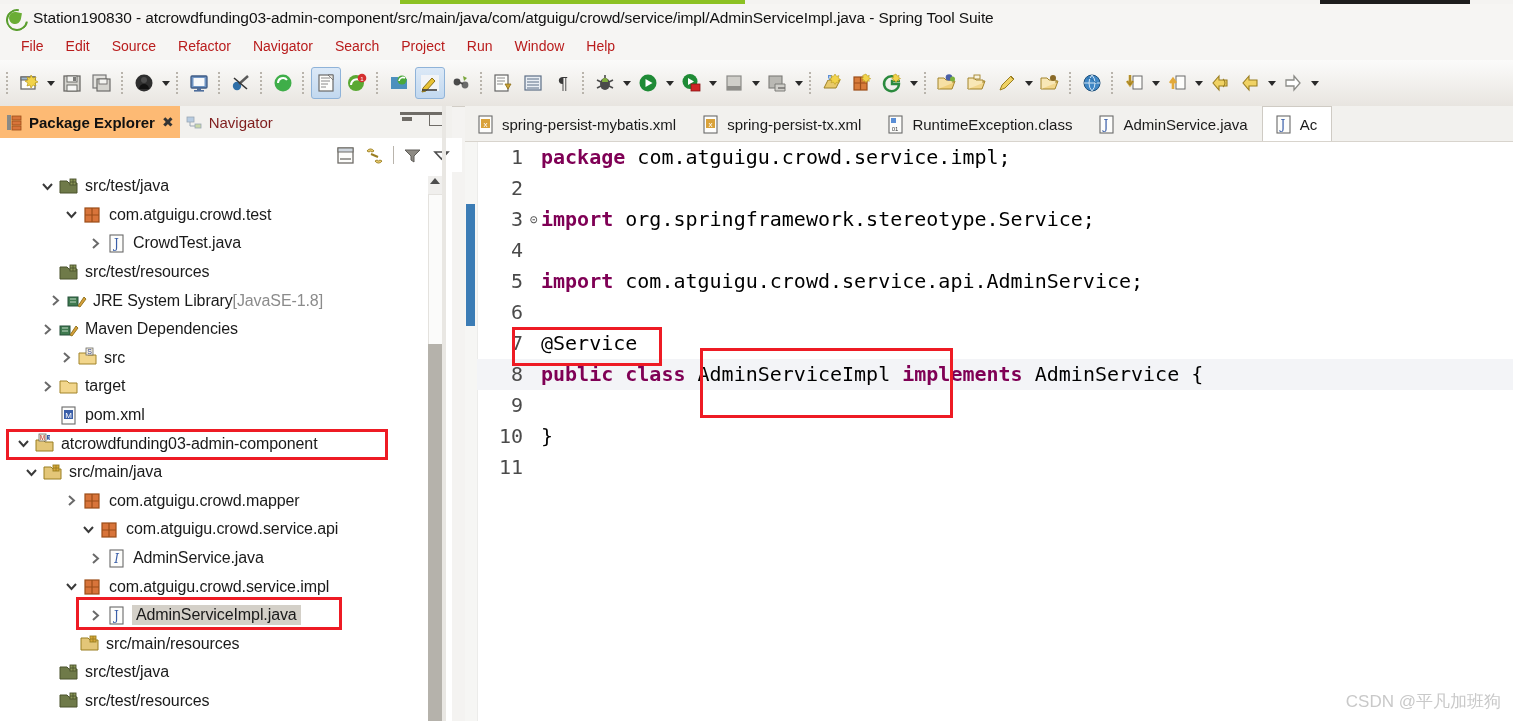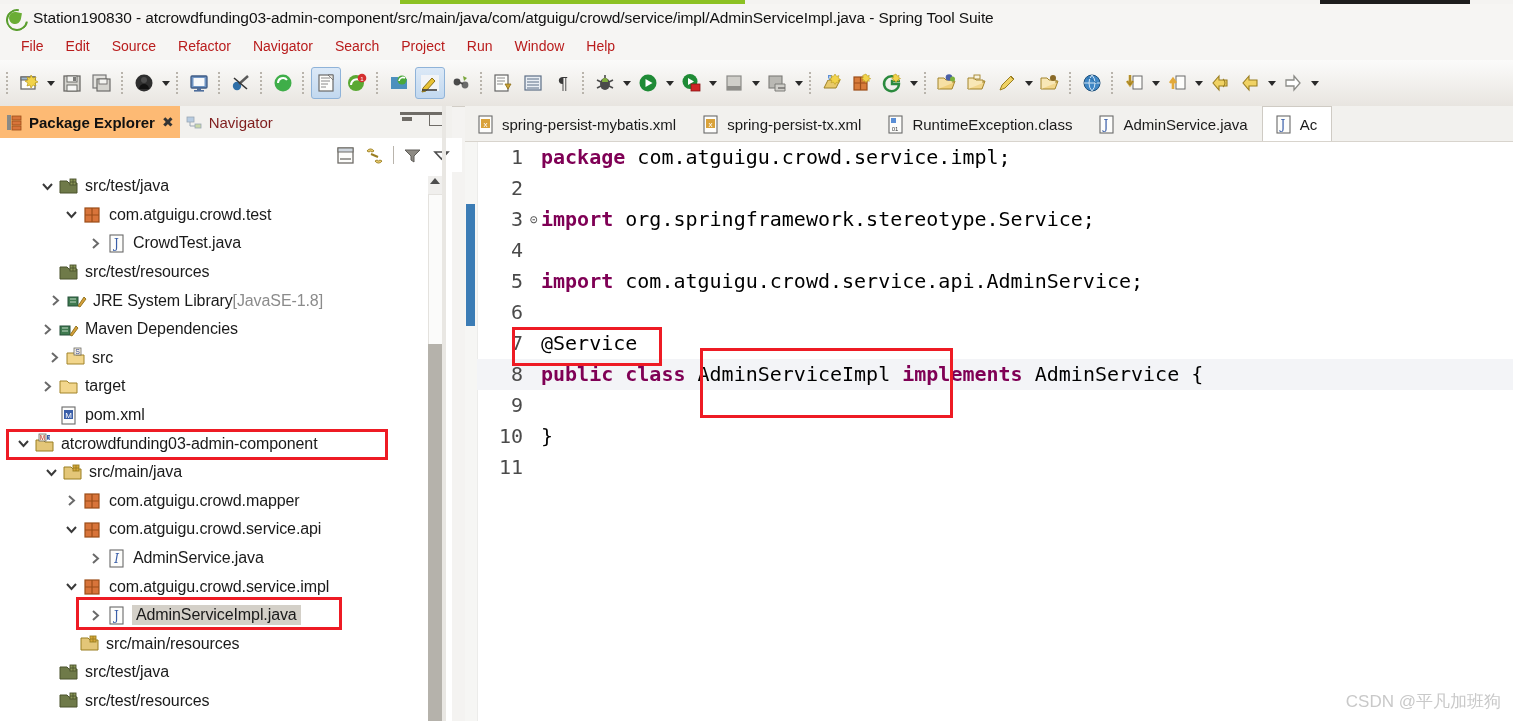--- a/index.html
+++ b/index.html
@@ -693,21 +693,21 @@
               <path d="M4 2 L9 6.5 L4 11" fill="none" stroke="#6a6a6a" stroke-width="2"></path>
             </svg>
           </span>
           <span class="rowicon"><svg width="21" height="21" viewBox="0 0 21 21">
               <rect x="2" y="7" width="10" height="9" fill="#3f7a4f" stroke="#27513a" stroke-width="1"></rect>
               <path d="M12 16 L18 7 L20 9 L14 17z" fill="#d7a03a" stroke="#8a6d16" stroke-width="0.9"></path>
               <path d="M4 9 h6 M4 12 h6" stroke="#cfe3d3" stroke-width="0.9"></path>
             </svg></span>
           <span class="rowlabel">Maven Dependencies</span>
         </div>
-        <div class="row" style="padding-left: 43px;">
+        <div class="row" style="padding-left: 55px;">
           <span class="twisty">
             <svg width="13" height="13" viewBox="0 0 13 13">
               <path d="M4 2 L9 6.5 L4 11" fill="none" stroke="#6a6a6a" stroke-width="2"></path>
             </svg>
           </span>
           <span class="rowicon"><svg width="21" height="21" viewBox="0 0 21 21">
               <path d="M2 17 V6 h7 l2 2 h8 v9z" fill="#f2d68c" stroke="#a2842b" stroke-width="1"></path>
               <rect x="9" y="1" width="7" height="7" fill="#f7f2e0" stroke="#6c6a64" stroke-width="0.8"></rect>
               <text x="12.5" y="7" font-size="7" text-anchor="middle" fill="#2f3f8f" font-family="Liberation Sans">S</text>
             </svg></span>
@@ -741,21 +741,21 @@
           </span>
           <span class="rowicon"><svg width="21" height="21" viewBox="0 0 21 21">
               <path d="M2 18 V7 h7 l2 2 h8 v9z" fill="#e3c678" stroke="#9a7e21" stroke-width="1"></path>
               <rect x="5" y="1" width="7" height="7" fill="#f7f2e0" stroke="#6c6a64" stroke-width="0.8"></rect>
               <text x="8.5" y="7" font-size="6.5" text-anchor="middle" fill="#b33" font-family="Liberation Sans">M</text>
               <path d="M13 2 l3 0 0 5 -3 0z" fill="#3b5fa8"></path>
               <text x="14.5" y="6.5" font-size="5" text-anchor="middle" fill="#fff" font-family="Liberation Sans">J</text>
             </svg></span>
           <span class="rowlabel">atcrowdfunding03-admin-component</span>
         </div>
-        <div class="row" style="padding-left: 40px;">
+        <div class="row" style="padding-left: 20px;">
           <span class="twisty">
             <svg width="13" height="13" viewBox="0 0 13 13">
               <path d="M2 4 L6.5 9 L11 4" fill="none" stroke="#3a3a3a" stroke-width="2"></path>
             </svg>
           </span>
           <span class="rowicon"><svg width="21" height="21" viewBox="0 0 21 21">
               <path d="M2 17 V5 h7 l2 2 h8 v10z" fill="#e3c678" stroke="#9a7e21" stroke-width="1"></path>
               <rect x="11" y="3" width="6" height="6" fill="#d8a83a" stroke="#9a7e21" stroke-width="0.9"></rect>
               <path d="M11 6 h6 M14 3 v6" stroke="#9a7e21" stroke-width="0.9"></path>
             </svg></span>
@@ -766,21 +766,21 @@
             <svg width="13" height="13" viewBox="0 0 13 13">
               <path d="M4 2 L9 6.5 L4 11" fill="none" stroke="#6a6a6a" stroke-width="2"></path>
             </svg>
           </span>
           <span class="rowicon"><svg width="21" height="21" viewBox="0 0 21 21">
               <rect x="3" y="4" width="14" height="14" fill="#d8743a" stroke="#9c4d18" stroke-width="1.2"></rect>
               <path d="M3 11 h14 M10 4 v14" stroke="#9c4d18" stroke-width="1.2"></path>
             </svg></span>
           <span class="rowlabel">com.atguigu.crowd.mapper</span>
         </div>
-        <div class="row" style="padding-left: 60px;">
+        <div class="row" style="padding-left: 77px;">
           <span class="twisty">
             <svg width="13" height="13" viewBox="0 0 13 13">
               <path d="M2 4 L6.5 9 L11 4" fill="none" stroke="#3a3a3a" stroke-width="2"></path>
             </svg>
           </span>
           <span class="rowicon"><svg width="21" height="21" viewBox="0 0 21 21">
               <rect x="3" y="4" width="14" height="14" fill="#d8743a" stroke="#9c4d18" stroke-width="1.2"></rect>
               <path d="M3 11 h14 M10 4 v14" stroke="#9c4d18" stroke-width="1.2"></path>
             </svg></span>
           <span class="rowlabel">com.atguigu.crowd.service.api</span>

